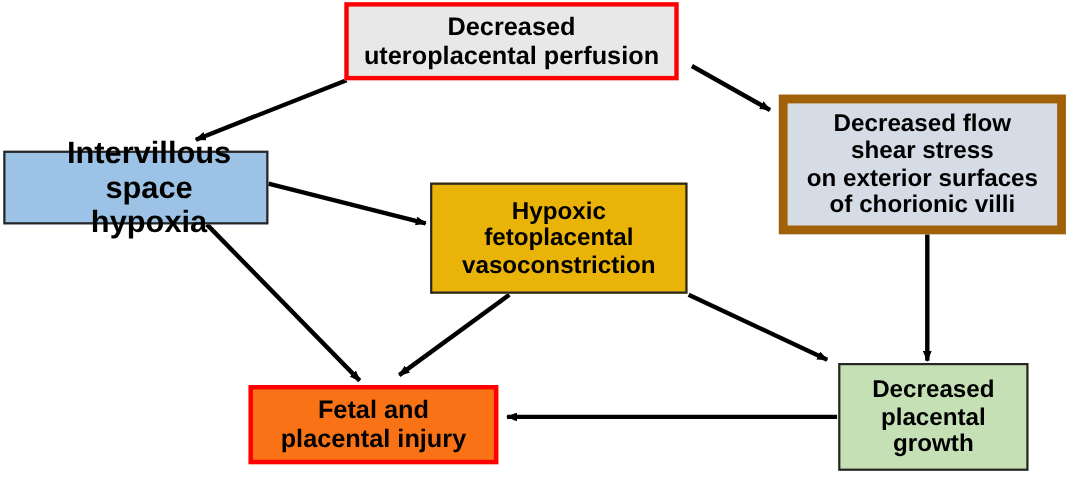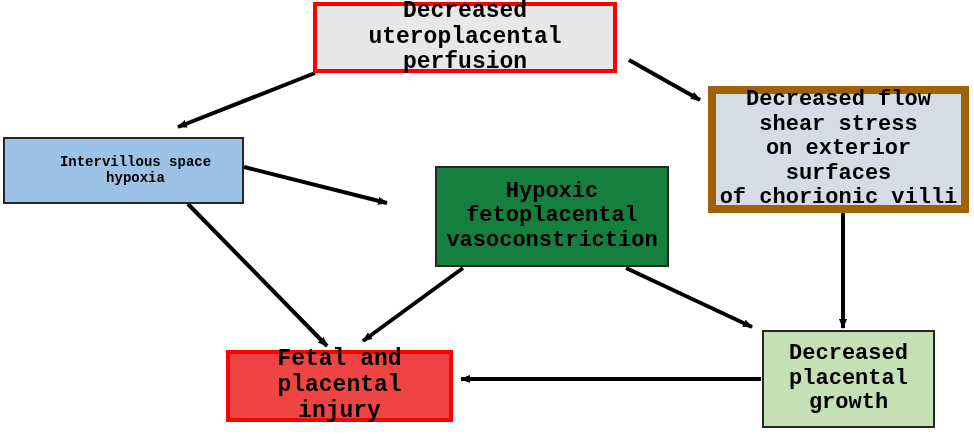--- a/index.html
+++ b/index.html
@@ -5,21 +5,21 @@
   html, body {
     margin: 0;
     padding: 0;
     background: #ffffff;
   }
   #diagram-root {
     position: relative;
     width: 974px;
     height: 434px;
     background: #ffffff;
-    font-family: Liberation Mono, monospace;
+    font-family: Liberation Sans, sans-serif;
     overflow: hidden;
   }
   #arrow-layer {
     position: absolute;
     left: 0;
     top: 0;
     width: 974px;
     height: 434px;
     pointer-events: none;
   }
@@ -41,45 +41,44 @@
   #node-decreased-uteroplacental-perfusion {
     left: 313px; top: 2px; width: 304px; height: 71px;
     background: #e8e8e8;
     border: 4px solid #ff0000;
     font-size: 23px;
   }
   #node-intervillous-space-hypoxia {
     left: 3px; top: 137px; width: 241px; height: 67px;
     background: #9cc3e5;
     border: 2px solid #262626;
-    font-size: 14px;
+    font-size: 28px;
     padding-left: 24px;
   }
   #node-hypoxic-fetoplacental-vasoconstriction {
     left: 391px; top: 166px; width: 234px; height: 101px;
-    background: #15803d;
+    background: #eab308;
     border: 2px solid #262626;
     font-size: 22px;
-    margin-left: 44px;
   }
   #node-decreased-flow-shear-stress {
     left: 708px; top: 86px; width: 261px; height: 127px;
     background: #d6dce5;
     border: 8px solid #a16207;
     font-size: 22px;
   }
   #node-decreased-placental-growth {
     left: 762px; top: 330px; width: 173px; height: 98px;
     background: #c5e0b4;
     border: 2px solid #262626;
     font-size: 22px;
   }
   #node-fetal-and-placental-injury {
     left: 226px; top: 350px; width: 227px; height: 72px;
-    background: #ef4444;
+    background: #f97316;
     border: 4px solid #ff0000;
     font-size: 23px;
   }
 </style>
 </head>
 <body>
 
 <div id="diagram-root">
 
   <svg id="arrow-layer" viewBox="0 0 974 434" width="974" height="434" xmlns="http://www.w3.org/2000/svg">

